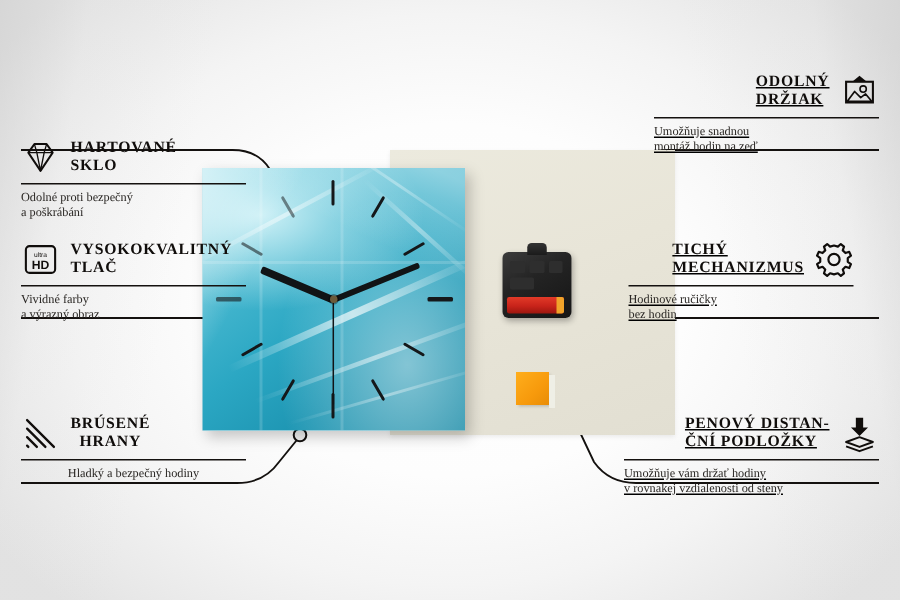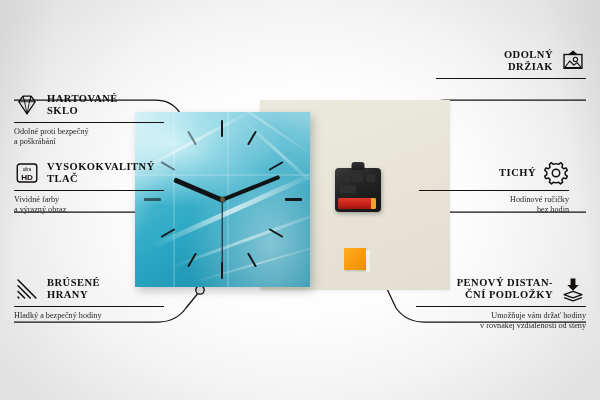--- a/index.html
+++ b/index.html
@@ -23,21 +23,21 @@
   }
 
   
   #wires{position:absolute;left:0;top:0;width:600px;height:400px;}
   #wires path{fill:none;stroke:#14110f;stroke-width:1.25;}
   #wires circle{fill:#f2f2f2;stroke:#14110f;stroke-width:1.35;}
 
   
   .feat{position:absolute;width:150px;}
   .feat.left{text-align:left;}
-  .feat.right{text-align:right;}
+  .feat.right{text-align:left;text-decoration:underline;}
   .fhead{display:flex;align-items:center;gap:7px;}
   .feat.right .fhead{flex-direction:row-reverse;}
   .ficon{width:26px;height:26px;flex:0 0 26px;display:block;}
   .ftitle{
     font-size:10.5px;line-height:12.4px;letter-spacing:.5px;
     font-weight:700;color:#100d0b;text-transform:uppercase;
     font-family:"Liberation Serif", serif;
   }
   .rule{height:0;border-top:1.2px solid #14110f;margin:4px 0 3.5px 0;}
   .fdesc{
@@ -203,21 +203,21 @@
         <div>TLAČ</div>
       </div>
     </div>
     <div class="rule"></div>
     <div class="fdesc">
       <div>Vividné farby</div>
       <div>a výrazný obraz</div>
     </div>
   </div>
 
-  <div class="feat left" style="left:14px;top:276px;">
+  <div class="feat left" style="left:14px;top:276px;text-align:center;">
     <div class="fhead">
       <svg class="ficon" viewBox="0 0 32 32">
         <g stroke="#100d0b" stroke-width="1.9" stroke-linecap="round">
           <line x1="5" y1="5" x2="27" y2="27"></line>
           <line x1="5" y1="12" x2="20" y2="27"></line>
           <line x1="5" y1="19" x2="13" y2="27"></line>
           <line x1="5" y1="26" x2="6" y2="27"></line>
         </g>
       </svg>
       <div class="ftitle">
@@ -238,30 +238,35 @@
         <rect x="5" y="8" width="22" height="17" fill="none" stroke="#100d0b" stroke-width="1.7"></rect>
         <circle cx="19" cy="14" r="2.6" fill="none" stroke="#100d0b" stroke-width="1.3"></circle>
         <path d="M6 24 L12 16 L17 21 L21 18 L26 24 Z" fill="none" stroke="#100d0b" stroke-width="1.4" stroke-linejoin="round"></path>
       </svg>
       <div class="ftitle">
         <div>ODOLNÝ</div>
         <div>DRŽIAK</div>
       </div>
     </div>
     <div class="rule"></div>
+    <div class="fdesc">
+      <div>Umožňuje snadnou</div>
+      <div>montáž hodin na zeď</div>
+    </div>
   </div>
 
   <div class="feat right" style="left:419px;top:160px;">
     <div class="fhead">
       <svg class="ficon" viewBox="0 0 32 32">
         <path d="M16 4.5 l3.2.9 2.4-2.1 2.6 2.1-1 3.1 2.2 2.2 3.1-1 1.4 3.2-2.6 1.9v3.1l2.6 1.9-1.4 3.2-3.1-1-2.2 2.2 1 3.1-2.6 2.1-2.4-2.1-3.2.9-3.2-.9-2.4 2.1-2.6-2.1 1-3.1-2.2-2.2-3.1 1-1.4-3.2 2.6-1.9v-3.1l-2.6-1.9 1.4-3.2 3.1 1 2.2-2.2-1-3.1 2.6-2.1 2.4 2.1z" fill="none" stroke="#100d0b" stroke-width="1.8" stroke-linejoin="round"></path>
         <circle cx="16" cy="16" r="4.6" fill="none" stroke="#100d0b" stroke-width="1.8"></circle>
       </svg>
       <div class="ftitle">
         <div>TICHÝ</div>
+        <div>MECHANIZMUS</div>
       </div>
     </div>
     <div class="rule"></div>
     <div class="fdesc">
       <div>Hodinové ručičky</div>
       <div>bez hodin</div>
     </div>
   </div>
 
   <div class="feat right" style="left:416px;top:276px;width:170px;">

